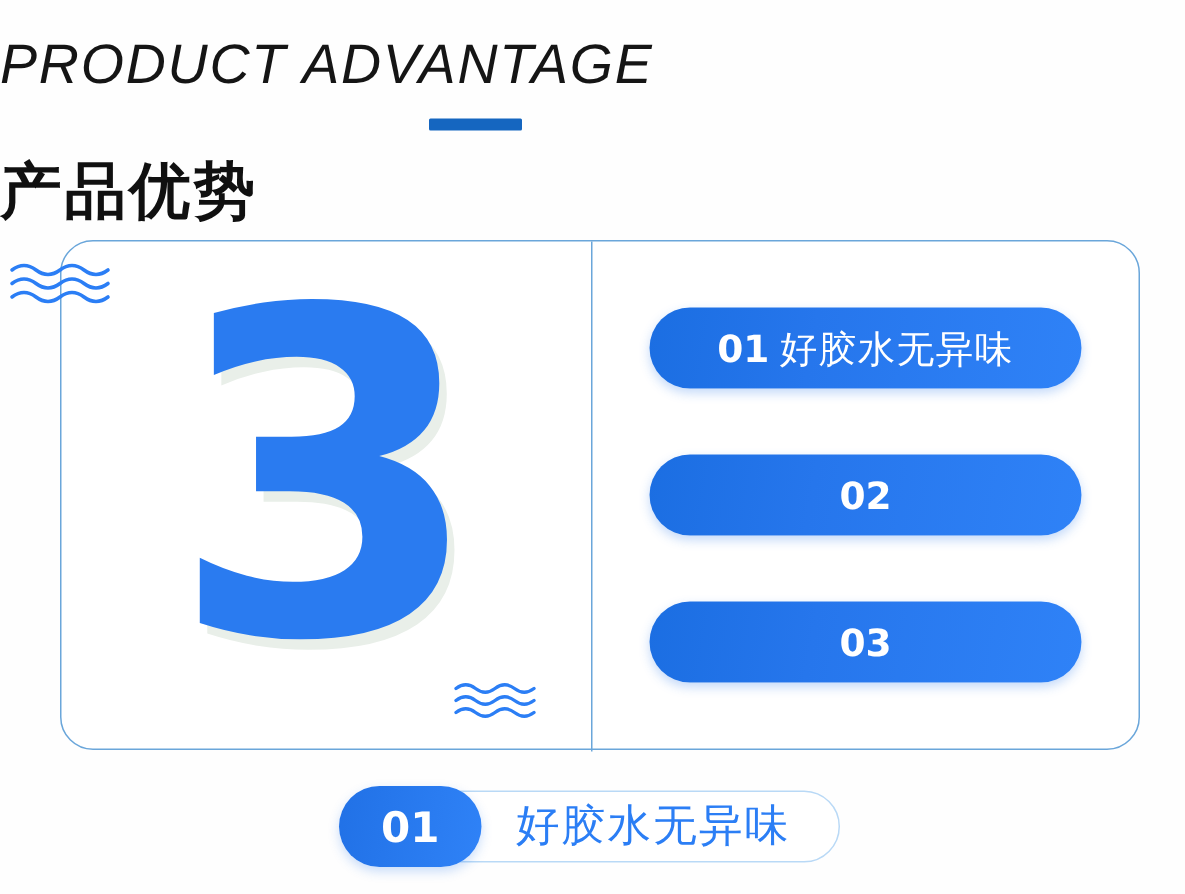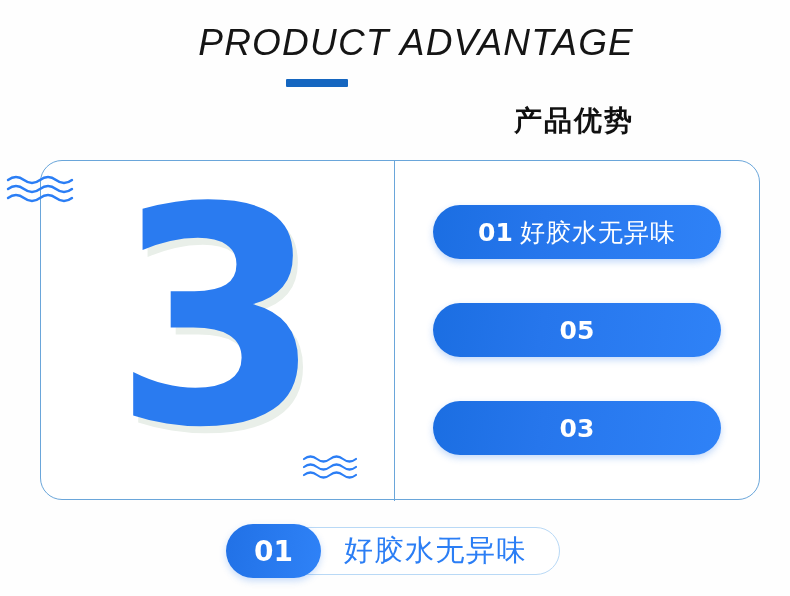--- a/index.html
+++ b/index.html
@@ -21,41 +21,41 @@
     height: 596px;
     background: #fefefe;
   }
 
   
   .header {
     position: absolute;
     top: 0;
     left: 0;
     width: 634px;
-    text-align: right;
+    text-align: left;
   }
   .title-en {
     font-size: 37px;
     font-style: italic;
     font-weight: 400;
     letter-spacing: 1.2px;
     color: #151515;
     line-height: 1;
     margin-top: 24px;
     font-family: "Liberation Sans", "DejaVu Sans", sans-serif;
   }
   .title-rule {
     width: 62px;
     height: 8px;
     background: #1566c0;
     margin: 18px auto 0 auto;
     border-radius: 1px;
   }
   .title-cn {
-    font-size: 28px;
+    font-size: 41px;
     font-weight: 700;
     color: #101010;
     letter-spacing: 2px;
     line-height: 1;
     margin-top: 20px;
     font-family: "DejaVu Sans", "Liberation Sans", sans-serif;
   }
 
   
   .card {
@@ -230,21 +230,21 @@
       <path d="M2 23 q6.5 -5 13 0 t13 0 t13 0 t13 0" stroke="#2b7ef5" stroke-width="2.2" fill="none" stroke-linecap="round"></path>
     </svg>
   </div>
 
   <div class="features">
     <div class="pill pill-1">
       <span class="pill-num">01</span>
       <span class="pill-text">好胶水无异味</span>
     </div>
     <div class="pill pill-2">
-      <span class="pill-num">05</span>
+      <span class="pill-num">02</span>
     </div>
     <div class="pill pill-3">
       <span class="pill-num">03</span>
     </div>
   </div>
 
   <div class="banner">
     <div class="banner-badge">
       <span class="banner-badge-num">01</span>
     </div>

